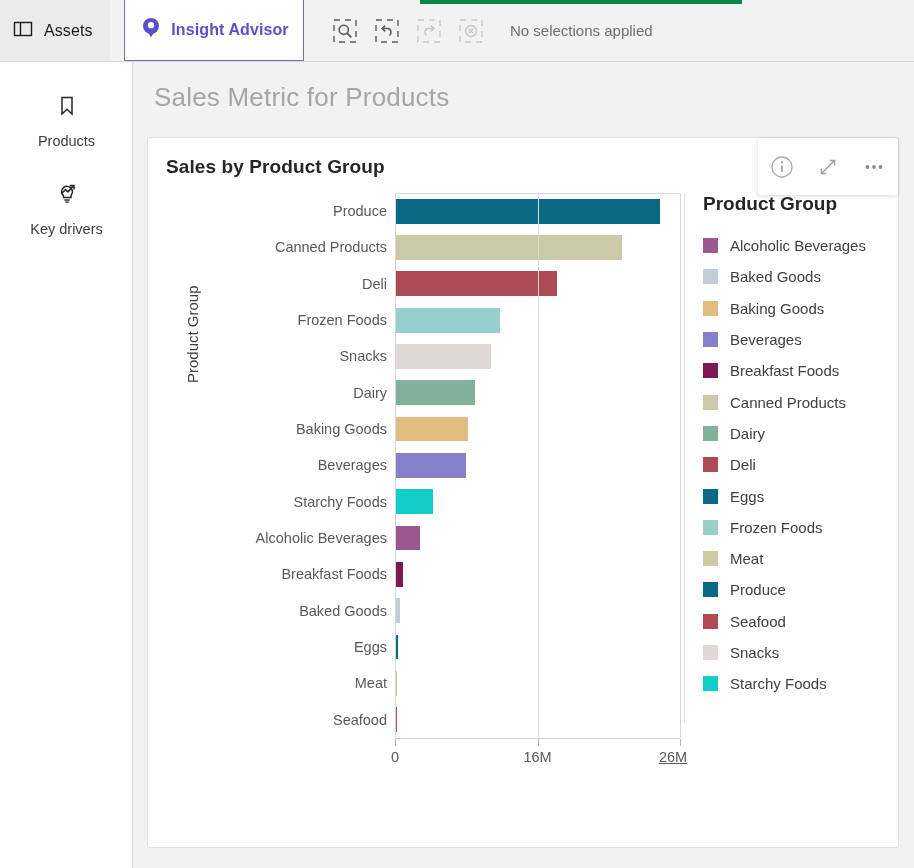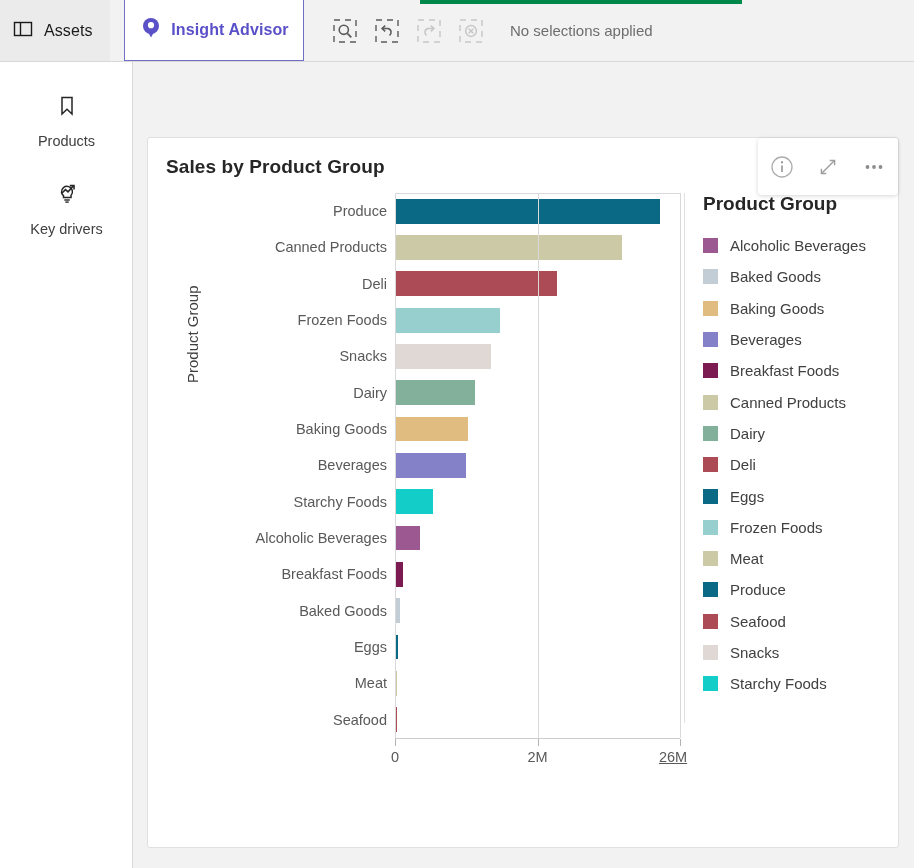--- a/index.html
+++ b/index.html
@@ -362,20 +362,21 @@
           <polyline points="10,14 13.5,10.6 16,12.8 21.5,6.8" fill="none" stroke="#262626" stroke-width="1.6"></polyline>
           <polyline points="17.8,6.6 22,6.6 22,10.6" fill="none" stroke="#262626" stroke-width="1.6"></polyline>
         </svg>
       </span>
       <span class="lbl">Key drivers</span>
     </div>
   </div>
 
   <div class="main">
 
+    <div class="page-title">Sales Metric for Products</div>
 
     <div class="chart-card">
 
       <div class="card-title">Sales by Product Group</div>
 
       <div class="card-actions">
         <div class="act-btn">
           <svg width="26" height="26" viewBox="0 0 26 26">
             <circle cx="13" cy="13" r="10" fill="none" stroke="#adadad" stroke-width="1.3"></circle>
             <circle cx="13" cy="8.3" r="1.15" fill="#8c8c8c"></circle>
@@ -474,21 +475,21 @@
               <div class="gl" style="left: 285px;"></div>
             </div>
           <div class="x-axis-line"></div>
           <div class="x-ticks" id="x-ticks">
               <div class="x-tick" style="left: 0px;"></div>
               <div class="x-tick" style="left: 142.5px;"></div>
               <div class="x-tick" style="left: 285px;"></div>
             </div>
           <div class="x-labels" id="x-labels">
               <div class="x-label" style="left: 0px;">0</div>
-              <div class="x-label" style="left: 142.5px;">2M</div>
+              <div class="x-label" style="left: 142.5px;">16M</div>
               <div class="x-label" style="left: 278px; text-decoration: underline;">26M</div>
             </div>
         </div>
 
         <div class="legend">
           <div class="legend-title">Product Group</div>
           <div id="legend-items">
               <div class="legend-item">
                 <span class="legend-swatch" style="background: rgb(156, 88, 144);"></span>
                 <span class="legend-label">Alcoholic Beverages</span>

